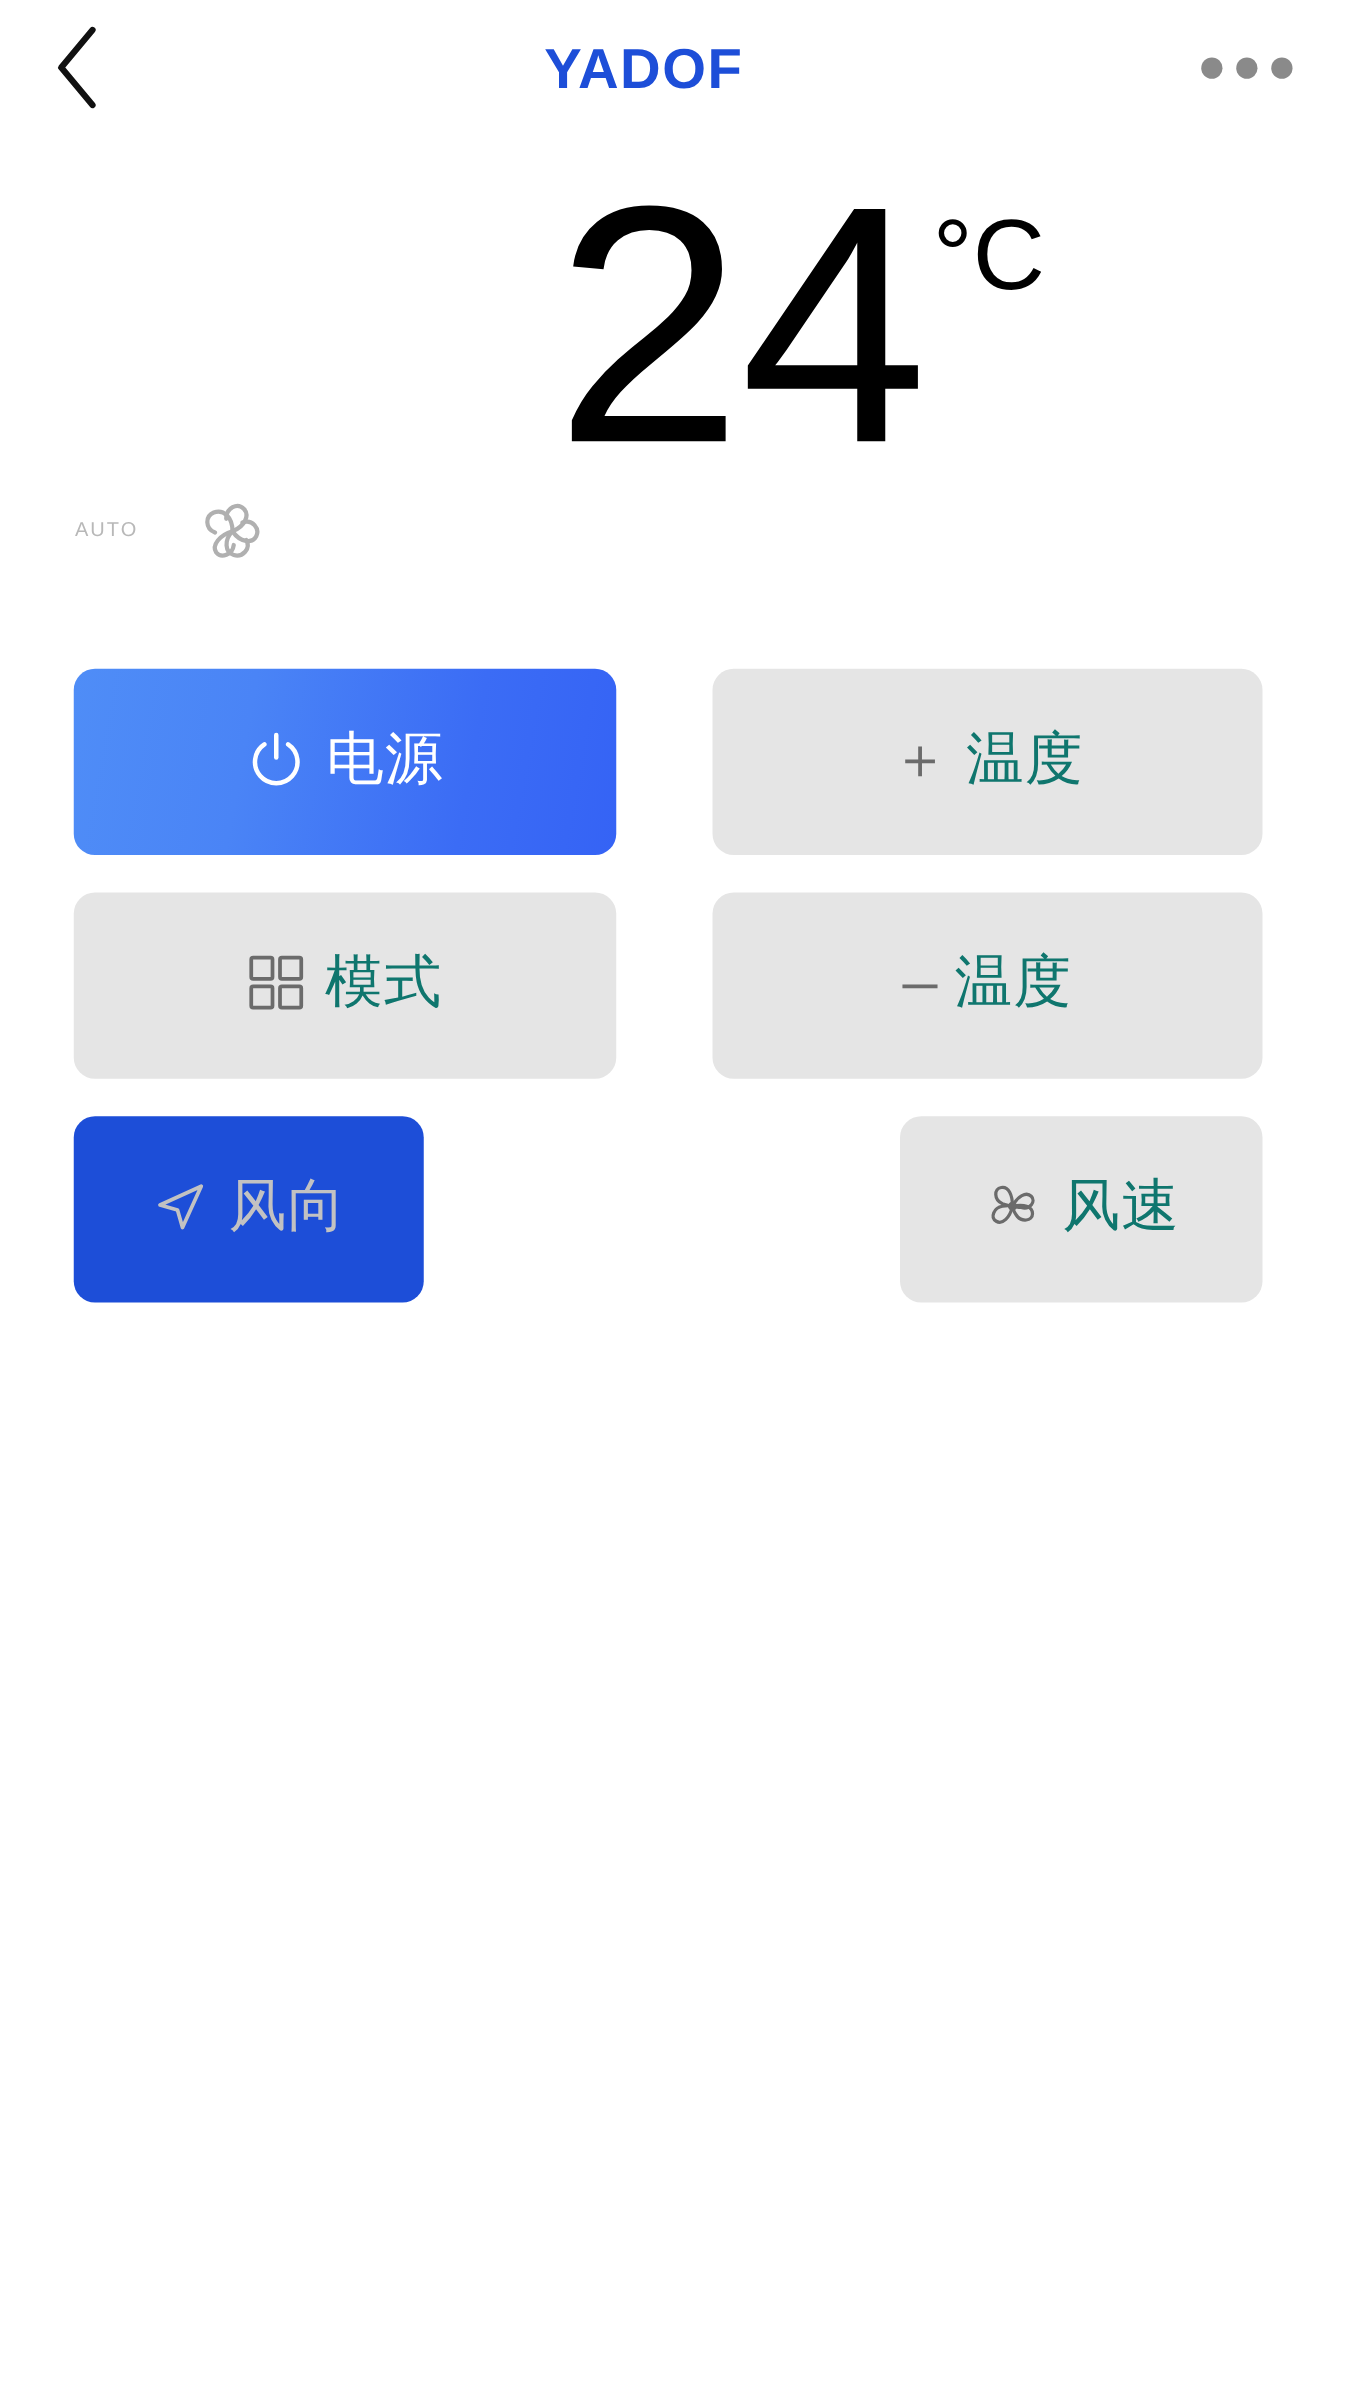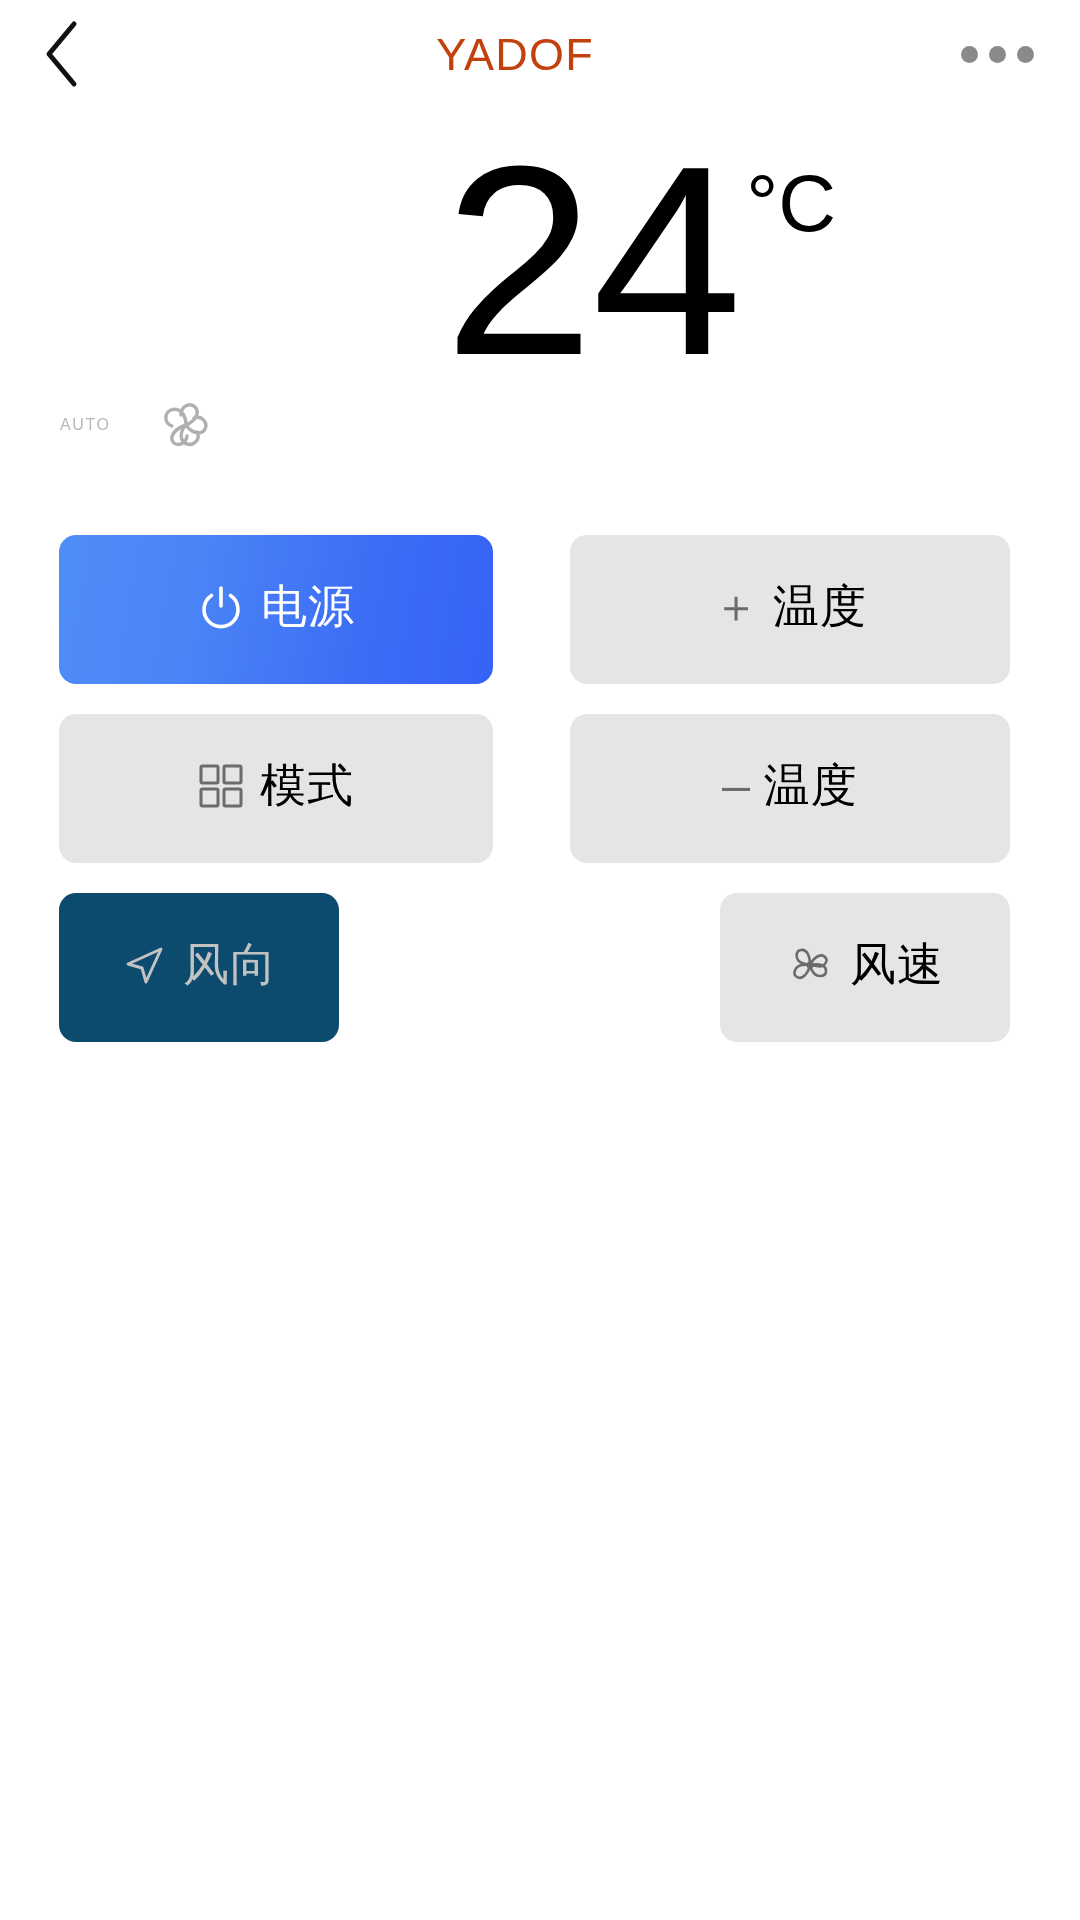--- a/index.html
+++ b/index.html
@@ -33,22 +33,22 @@
     display: flex;
     align-items: center;
     justify-content: center;
     padding-left: 14px;
     box-sizing: border-box;
   }
   .back-btn svg { display: block; }
 
   .page-title {
     font-size: 45px;
-    font-weight: 400;
-    color: #c2410c;
+    font-weight: 700;
+    color: #1d4ed8;
     letter-spacing: 1.2px;
     line-height: 1;
     text-align: center;
     flex: 1;
     margin-left: -20px;
   }
 
   .more-btn {
     width: 140px;
     height: 108px;
@@ -150,21 +150,21 @@
     font-family: Liberation Mono, monospace;
   }
   .btn.col-left  { left: 59px;  width: 434px; }
   .btn.col-right { left: 570px; width: 440px; }
   .btn.col-left-narrow  { left: 59px;  width: 280px; }
   .btn.col-right-narrow { left: 720px; width: 290px; }
 
   .btn-label {
     font-size: 46px;
     font-weight: 400;
-    color: #000000;
+    color: #0f766e;
     letter-spacing: 1px;
     line-height: 1;
   }
   .btn .glyph {
     font-size: 46px;
     font-weight: 400;
     color: #6b6b6b;
     line-height: 1;
     margin-right: 14px;
     display: inline-block;
@@ -173,21 +173,21 @@
     margin-right: 16px;
     display: block;
     flex: 0 0 auto;
   }
 
   .btn.primary {
     background: linear-gradient(100deg, #4f8df7 0%, #4a84f6 32%, #3b6cf5 72%, #3563f5 100%);
   }
   .btn.primary .btn-label { color: #ffffff; }
 
-  .btn.disabled { background: #0c4a6e; }
+  .btn.disabled { background: #1d4ed8; }
   .btn.disabled .btn-label { color: #c2c2c2; }
 
   .inner {
     display: flex;
     align-items: center;
     justify-content: center;
   }
 </style>
 </head>
 <body>

